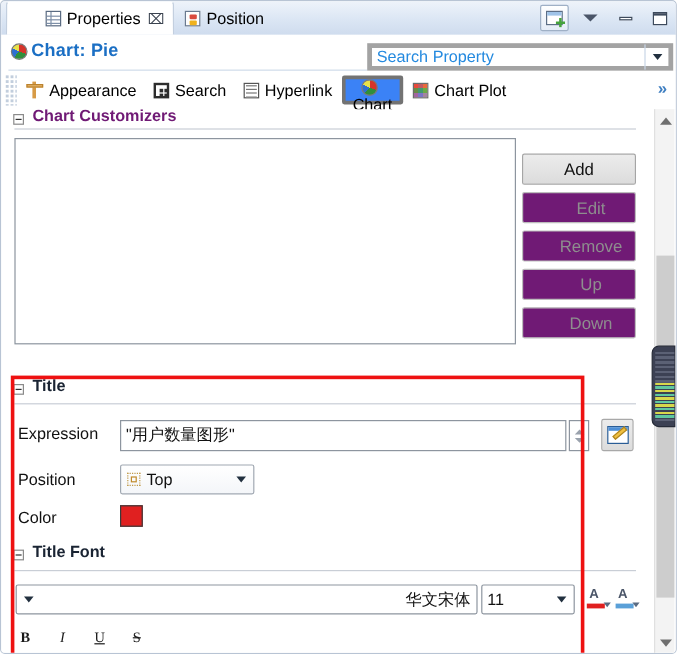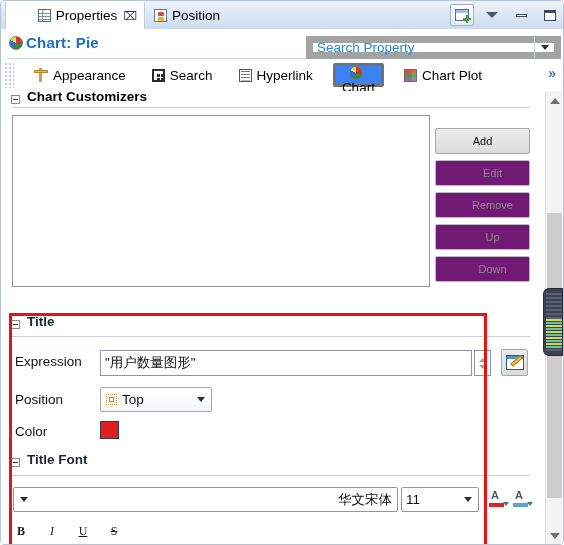--- a/index.html
+++ b/index.html
@@ -60,27 +60,27 @@
 
   
   .titlebar{position:absolute;left:0;top:28px;width:564px;height:30px;background:#ffffff;}
   .titlebar .underline{position:absolute;left:6px;top:29px;width:300px;height:1px;background:#c9d6e6;}
   .page-title{position:absolute;left:25px;top:5px;font-size:15px;font-weight:bold;color:#1b6fc4;letter-spacing:.2px;}
   .ic-pie{position:absolute;left:8px;top:7px;width:14px;height:14px;border-radius:50%;
     background:conic-gradient(#d6342a 0 30%,#2f8f3b 30% 62%,#2f6fd0 62% 82%,#e8e24a 82% 100%);
     border:1px solid #7a7a7a;box-sizing:border-box;}
 
   .searchbox{position:absolute;left:305px;top:35px;width:255px;height:23px;
-    background:#fff;border:7px solid #a3a3a3;box-sizing:border-box;display:flex;align-items:center;}
+    background:#fff;border:4px solid #a3a3a3;box-sizing:border-box;display:flex;align-items:center;}
   .searchbox .sp{flex:1;padding-left:4px;color:#2389df;font-size:13.5px;}
   .searchbox .arrowcell{width:19px;height:21px;border-left:1px solid #c9d6e6;display:flex;align-items:center;justify-content:center;}
   .caret-dn{width:0;height:0;border-left:4px solid transparent;border-right:4px solid transparent;border-top:5px solid #22303f;}
 
   
-  .sectiontabs{position:absolute;left:0;top:58px;width:564px;height:32px;background:#fff;display:flex;align-items:center;gap:12px;}
+  .sectiontabs{position:absolute;left:0;top:58px;width:564px;height:32px;background:#fff;display:flex;align-items:center;}
   .gripper{width:10px;height:26px;margin-left:3px;margin-right:2px;
     background-image:radial-gradient(#c2cedd 40%,transparent 41%);background-size:4px 4px;}
   .stab{display:flex;align-items:center;height:24px;padding:0 6px;margin-right:2px;box-sizing:border-box;white-space:nowrap;}
   .stab.sel{background:#3b82f6;border:3px solid #737373;border-radius:2px;flex-direction:column;}
   .stab .slabel{font-size:13.5px;color:#000;}
   .chev2{position:absolute;right:7px;top:64px;color:#3f7fc1;font-size:14px;font-weight:bold;}
 
   .ic-appearance{width:14px;height:14px;margin-right:5px;position:relative;}
   .ic-appearance:before{content:"";position:absolute;left:5px;top:0;width:3px;height:14px;background:#d79b46;}
   .ic-appearance:after{content:"";position:absolute;left:0;top:2px;width:14px;height:3px;background:#e8b468;border:1px solid #b9822f;box-sizing:border-box;}
@@ -97,35 +97,35 @@
       linear-gradient(to right,#e84a3a 0 33%,#4a86d8 33% 66%,#f0c53a 66% 100%);
     position:relative;overflow:hidden;}
   .ic-chartplot i{position:absolute;left:0;top:0;width:13px;height:11px;
     background:
       linear-gradient(to bottom,#e84a3a 0 33%,#3fa04b 33% 66%,#8a6fc0 66% 100%);
     opacity:.75;
     background-size:100% 100%;}
 
   
   .content{position:absolute;left:0;top:90px;width:564px;height:455px;background:#fff;overflow:hidden;}
-  .cust-label{position:absolute;left:26px;top:-2px;font-size:13.5px;font-weight:bold;color:#000000;}
+  .cust-label{position:absolute;left:26px;top:-2px;font-size:13.5px;font-weight:bold;color:#701a75;}
   .expander{position:absolute;left:10px;top:4px;width:9px;height:9px;border:1px solid #8a8a8a;
     background:#fff;box-sizing:border-box;}
   .expander:before{content:"";position:absolute;left:1px;top:3px;width:5px;height:1px;background:#333;}
   .sep{position:absolute;height:1px;background:#c9ced6;}
 
   .listbox{position:absolute;left:11px;top:24px;width:418px;height:172px;
     background:#fff;border:1px solid #8d959f;box-sizing:border-box;}
 
   .btncol{position:absolute;left:434px;top:37px;width:95px;}
   .btn{width:95px;height:26px;margin-bottom:6px;box-sizing:border-box;
     border:1px solid #a5a5a5;border-radius:2px;
     display:flex;align-items:center;justify-content:center;
     background:linear-gradient(to bottom,#ececec,#dcdcdc);
-    font-size:11px;color:#111;}
+    font-size:14px;color:#111;}
   .btn.disabled{background:#701a75;border-color:#bdbdbd;color:#8e8e8e;padding-left:20px;}
 
   
   .redbox{position:absolute;left:8px;top:222px;width:478px;height:289px;
     border:3px solid #ee1111;box-sizing:border-box;pointer-events:none;z-index:40;}
 
   .grp-title{position:absolute;left:26px;font-size:13.5px;font-weight:bold;color:#1a2433;}
   .row-label{position:absolute;font-size:13.5px;color:#111;}
 
   .exprfield{position:absolute;left:99px;top:259px;width:372px;height:26px;

